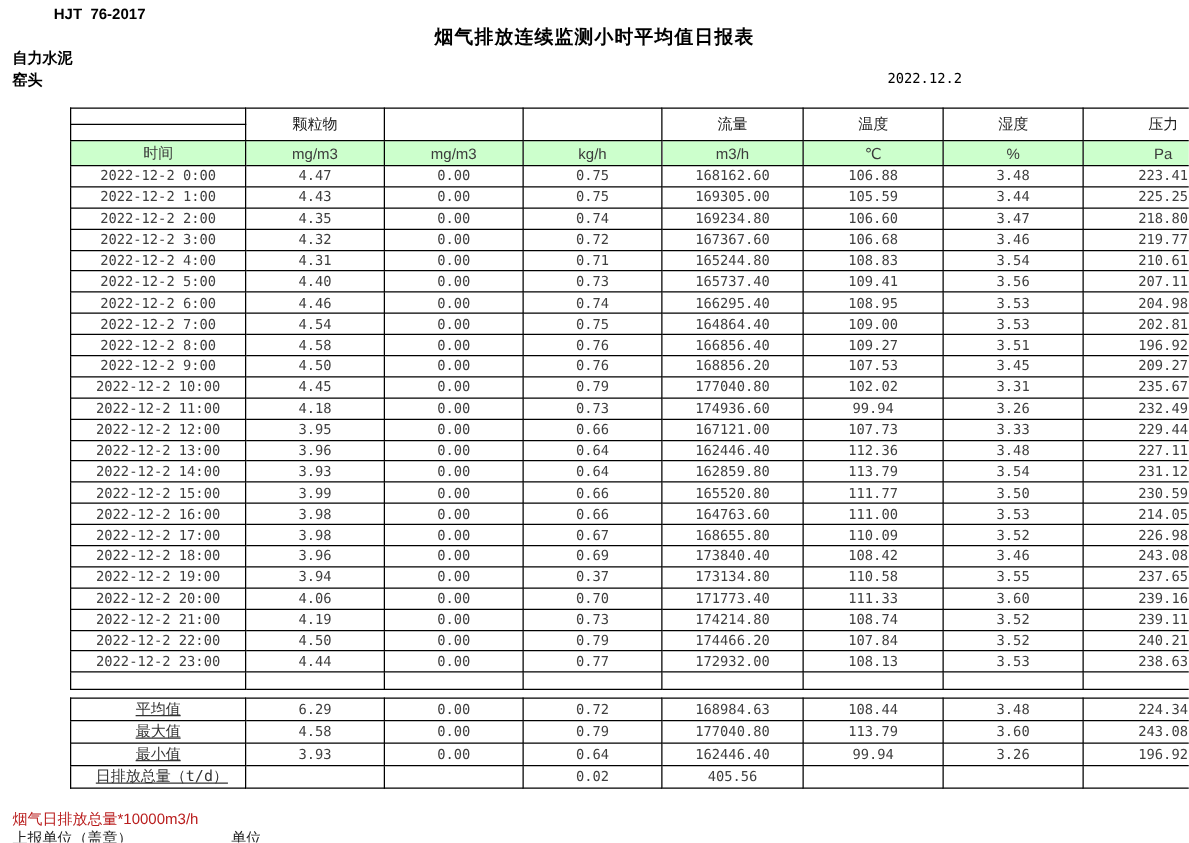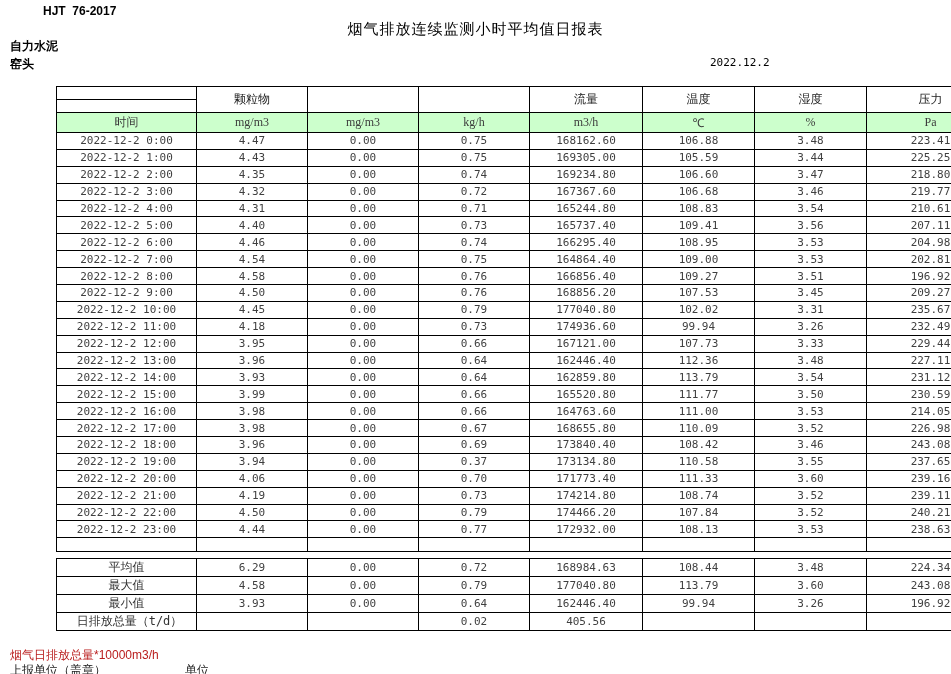--- a/index.html
+++ b/index.html
@@ -2,37 +2,37 @@
 <html><head>
 <meta charset="utf-8">
 <style>
   html,body{margin:0;padding:0;}
   body{
     width:951px;height:674px;position:relative;background:#ffffff;
     font-family:"Liberation Sans","DejaVu Sans",sans-serif;color:#000;
     overflow:hidden;
   }
   .hjt{position:absolute;left:10px;top:4px;font-size:12px;font-weight:bold;white-space:pre;padding-left:33px;}
-  .title{position:absolute;left:0;top:20px;width:951px;text-align:center;font-size:15px;font-weight:normal;letter-spacing:1px;}
+  .title{position:absolute;left:0;top:20px;width:951px;text-align:center;font-size:15px;font-weight:bold;letter-spacing:1px;}
   .company{position:absolute;left:10px;top:38px;font-size:12px;font-weight:bold;}
   .location{position:absolute;left:10px;top:56px;font-size:12px;font-weight:bold;}
   .date{position:absolute;left:710px;top:56px;font-size:11px;font-family:"DejaVu Sans Mono",monospace;}
 
   .tbl-wrap{position:absolute;left:12px;top:86px;width:938px;}
   table{border-collapse:collapse;table-layout:fixed;width:938px;margin-left:44px;}
   td{border:1px solid #000;padding:0;text-align:center;vertical-align:middle;
      overflow:hidden;white-space:nowrap;font-size:11px;color:#3f3f3f;}
   tr.band td{height:12px;font-size:12px;color:#222;}
   td.split-top{border-bottom:1px solid #000;}
-  tr.units td{height:19px;background:#ccffcc;font-size:12px;color:#3b3b3b;font-family:Liberation Serif, serif;}
+  tr.units td{height:19px;background:#ccffcc;font-size:12px;color:#3b3b3b;}
   tr.data-row td{height:15.9px;font-family:"DejaVu Sans Mono","DejaVu Sans",sans-serif;}
   tr.empty-row td{height:13px;}
   .tbl-gap{height:6px;}
   tr.sum-row td{height:15.8px;font-family:"DejaVu Sans Mono","DejaVu Sans",sans-serif;}
-  td.sum-label{font-family:"Liberation Sans","DejaVu Sans",sans-serif;font-size:12px;color:#333;}
+  td.sum-label{text-decoration:underline;font-family:"Liberation Sans","DejaVu Sans",sans-serif;font-size:12px;color:#333;}
   td.sum-label.left{text-align:center;padding-left:6px;}
 
   .foot1{position:absolute;left:10px;top:647px;font-size:12px;color:#b91c1c;}
   .foot2{position:absolute;left:10px;top:662px;font-size:12px;color:#222;}
   .foot-unit{position:absolute;left:185px;top:662px;font-size:12px;color:#222;}
 </style>
 </head>
 <body>
 
 <div class="hjt">HJT  76-2017</div>

